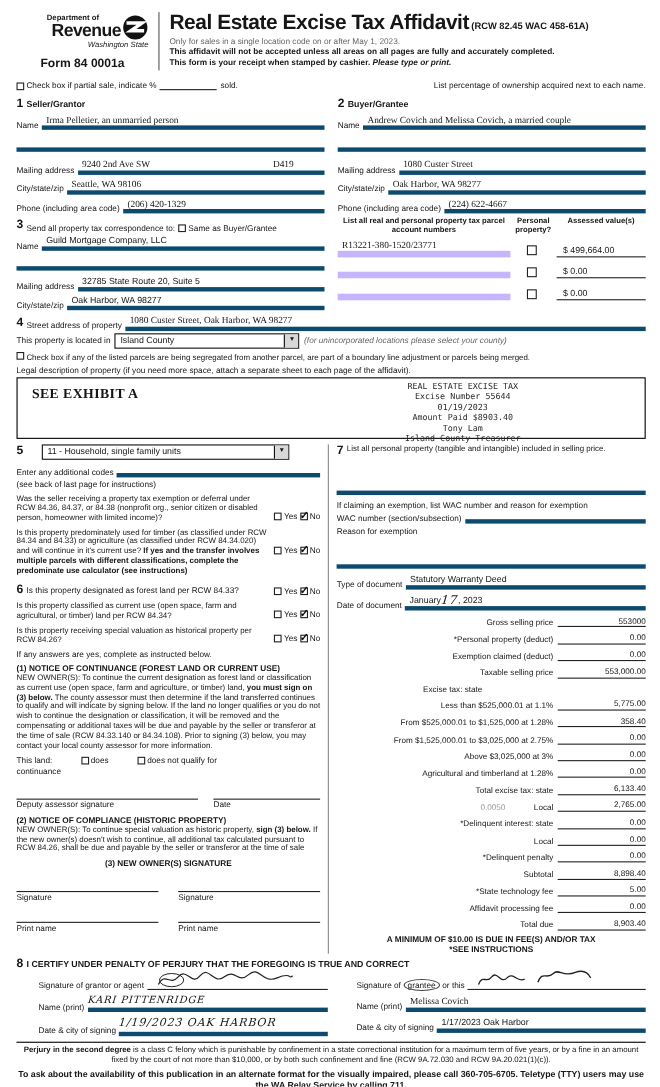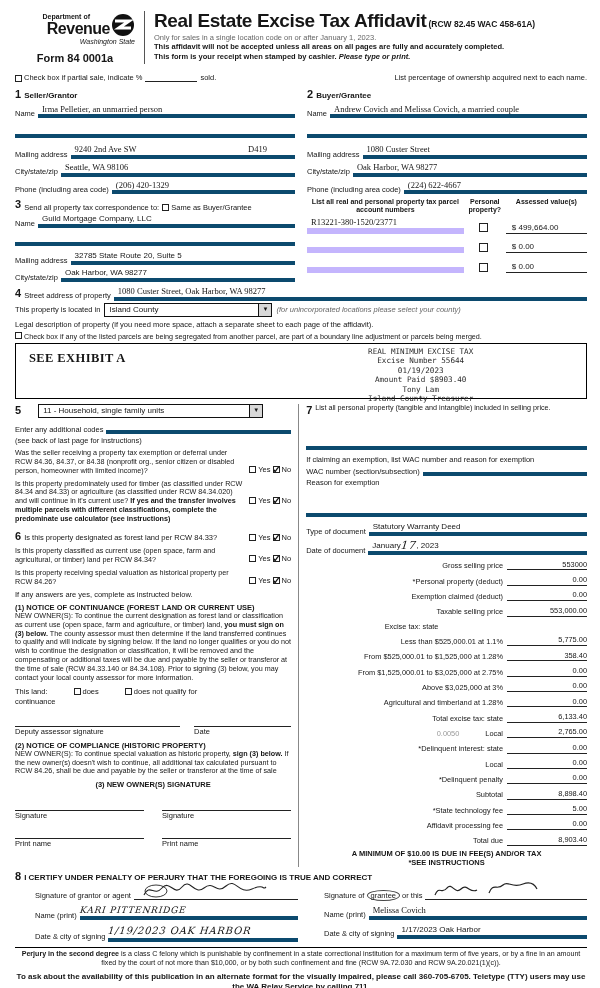--- a/index.html
+++ b/index.html
@@ -120,21 +120,21 @@
       </div>
       <div class="dept-state">Washington State</div>
       <div class="form-num">Form 84 0001a</div>
     </div>
     <div class="hdiv"></div>
     <div class="title-block">
       <div class="title-line">
         <span class="title-main">Real Estate Excise Tax Affidavit</span>
         <span class="title-rcw">(RCW 82.45 WAC 458-61A)</span>
       </div>
-      <div class="hnote1">Only for sales in a single location code on or after January 1, 2023.</div>
+      <div class="hnote1">Only for sales in a single location code on or after May 1, 2023.</div>
       <div class="hnote2">This affidavit will not be accepted unless all areas on all pages are fully and accurately completed.</div>
       <div class="hnote3"><span>This form is your receipt when stamped by cashier.</span> <span class="it">Please type or print.</span></div>
     </div>
   </div>
 
   <div class="partial-row">
     <div class="partial-left">
       <span class="cb"></span>
       <span>Check box if partial sale, indicate %</span>
       <span class="pline"></span>
@@ -277,29 +277,29 @@
         </span>
       </div>
     <div class="mt2" style="display:flex;align-items:center;gap:4px">
       <span>This property is located in</span>
       <span class="dropdown" style="width:168px">
         <span class="dd-val">Island County</span>
         <span class="dd-btn">▼</span>
       </span>
       <span style="font-style:italic;color:#666">(for unincorporated locations please select your county)</span>
     </div>
-    <div class="mt3">Legal description of property (if you need more space, attach a separate sheet to each page of the affidavit).</div>
     <div class="mt3" style="display:flex;align-items:flex-start">
         <span class="cb"></span>
         <span class="small">Check box if any of the listed parcels are being segregated from another parcel, are part of a boundary line adjustment or parcels being merged.</span>
       </div>
+    <div class="mt3">Legal description of property (if you need more space, attach a separate sheet to each page of the affidavit).</div>
     <div class="legalbox">
       <div class="exhibit">SEE EXHIBIT A</div>
       <div class="stamp">
-        <div>REAL MINIMUM EXCISE TAX</div>
+        <div>REAL ESTATE EXCISE TAX</div>
         <div>Excise Number 55644</div>
         <div>01/19/2023</div>
         <div>Amount Paid $8903.40</div>
         <div>Tony Lam</div>
         <div>Island County Treasurer</div>
       </div>
     </div>
   </div>
 
   <div class="cols-bottom">

